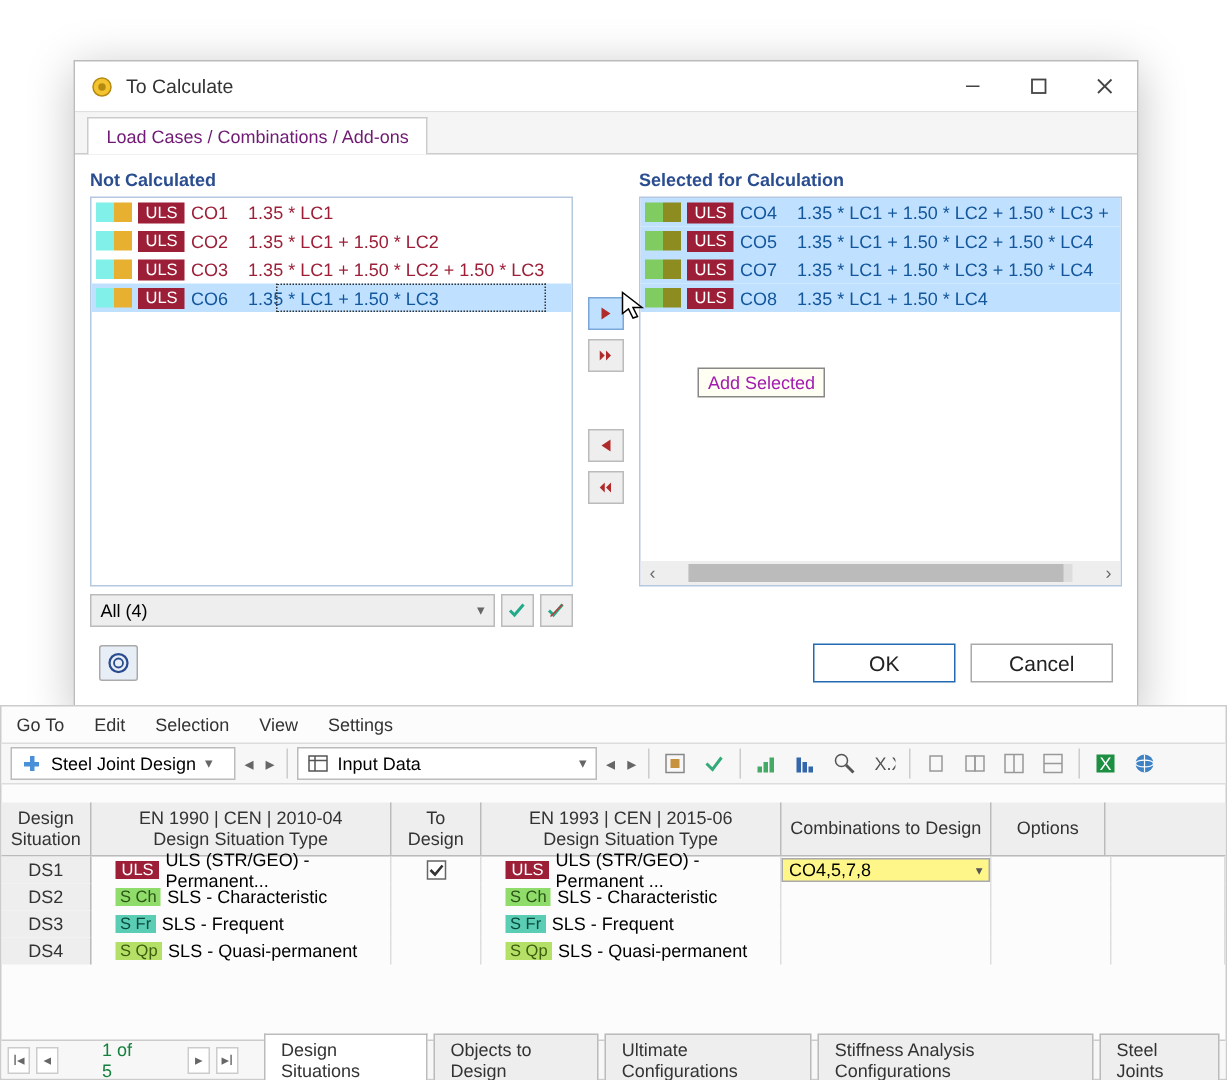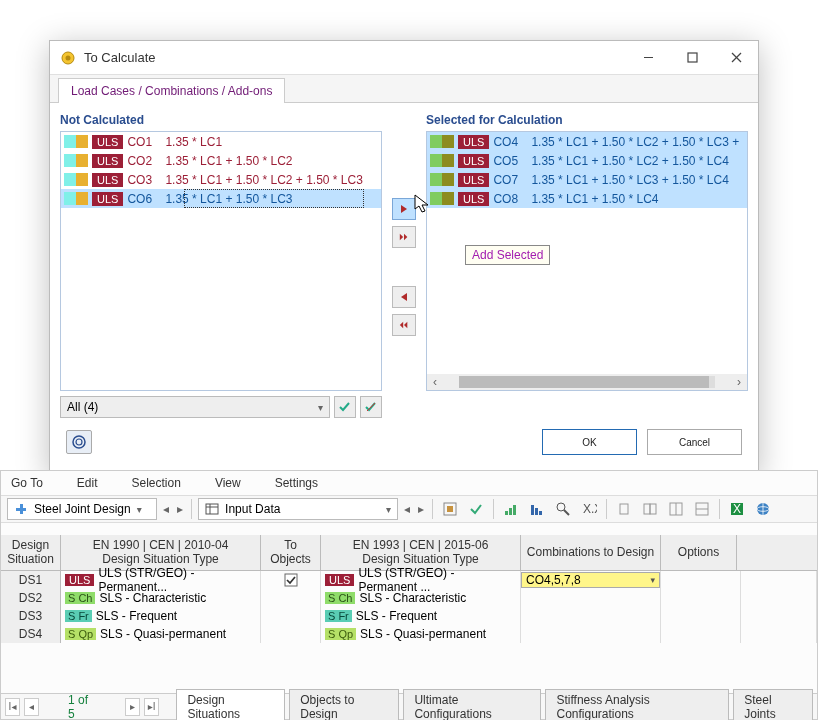--- a/index.html
+++ b/index.html
@@ -48,44 +48,44 @@
 
 .right-list-wrap { height:260px; border:1px solid #b5c8e0; background:#fff; overflow:hidden; position:relative; }
 .hscroll { position:absolute; bottom:0; left:0; right:0; height:16px; background:#eee; display:flex; align-items:center; }
 .hscroll .track { flex:1; background:#ddd; height:12px; margin:0 16px; position:relative;}
 .hscroll .thumb { position:absolute; left:0; width:250px; height:12px; background:#bbb; }
 .hscroll .ab { width:16px; text-align:center; color:#666; }
 
 .dlg-footer { display:flex; align-items:center; padding:10px 16px; gap:10px; }
 .help-btn { width:26px; height:24px; border:1px solid #aaa; background:#e8eef6; display:flex;align-items:center;justify-content:center; border-radius:2px;}
 .spacer { flex:1; }
-.btn { width:95px; height:26px; border:1px solid #236ab2; background:#fff; color:#222; font-size:10px; }
+.btn { width:95px; height:26px; border:1px solid #236ab2; background:#fff; color:#222; font-size:14px; }
 .btn.cancel { border-color:#aaa; }
 
 .cursor { position:absolute; left:414px; top:194px; pointer-events:none; z-index:5;}
 
 
 .back { position:absolute; top:470px; left:0; width:818px; height:250px; border:1px solid #ccc; background:#fcfcfc; }
 .back-title-bar { height:26px; display:flex; align-items:center; padding:0 8px; color:#777; background:#f0f0f0; }
 .back-title { flex:1; font-size:12px; }
 .back-close { width:18px;height:18px;background:#ccc;display:flex;align-items:center;justify-content:center;font-size:10px;color:#fff;}
-.menubar { height:24px; display:flex; align-items:center; gap:34px; padding:0 10px; color:#333; }
+.menubar { height:24px; display:flex; align-items:center; gap:20px; padding:0 10px; color:#333; }
 .toolbar { height:28px; display:flex; align-items:center; gap:4px; padding:0 6px; border-top:1px solid #ddd; border-bottom:1px solid #ddd; background:#f7f7f7;}
 .tb-dd { border:1px solid #bbb; background:#fff; height:22px; display:flex; align-items:center; padding:0 6px; gap:6px;}
 .tb-dd .dd-arrow{color:#666;font-size:10px;}
 .tb-sep { width:1px; height:20px; background:#ccc; margin:0 2px;}
 .tb-btn { width:22px;height:22px;display:flex;align-items:center;justify-content:center;border:1px solid transparent;}
 .tb-btn svg{width:16px;height:16px;}
 
 .grid { }
 .grid-head { display:flex; background:#eee; border-bottom:1px solid #bbb;margin-top:12px;}
 .gh { border-right:1px solid #bbb; display:flex;align-items:center;justify-content:center;text-align:center;font-size:11px;color:#333;padding:3px 4px;line-height:1.2;}
 .gw-ds{width:60px;} .gw-dst1{width:200px;} .gw-td{width:60px;} .gw-dst2{width:200px;} .gw-ctd{width:140px;} .gw-opt{width:80px;} .gw-cm{width:76px;}
 .grid-row { display:flex; height:18px; align-items:center; }
-.gc { border-right:1px solid #ddd; height:18px; display:flex; align-items:center; padding:0 4px; font-size:12px;}
+.gc { border-right:1px solid #ddd; height:18px; display:flex; align-items:center; padding:0 16px; font-size:12px;}
 .gc.ds { background:#eee; justify-content:center; font-weight:normal; color:#333; border-right:1px solid #bbb;}
 .badge-uls { background:#9c1f37;color:#fff;padding:0 4px;font-size:11px;margin-right:4px;}
 .badge-sch { background:#8fdc6a;color:#2b5217;padding:0 3px;font-size:11px;margin-right:4px;}
 .badge-sfr { background:#5acdb4;color:#084a3b;padding:0 3px;font-size:11px;margin-right:4px;}
 .badge-sqp { background:#b5e067;color:#3c5c0e;padding:0 3px;font-size:11px;margin-right:4px;}
 .ctd-cell { background:#fff68a; width:100%; display:flex; align-items:center; justify-content:space-between; padding:0 4px; height:16px; border:1px solid #aaa;}
 
 .bottom-tabs { position:absolute; bottom:0; left:0; right:0; height:26px; display:flex; align-items:center; border-top:1px solid #ccc; background:#f7f7f7; padding:0 4px; gap:4px;}
 .nav-btn{width:16px;height:18px;display:flex;align-items:center;justify-content:center;color:#666;border:1px solid #ccc;background:#fff;font-size:10px;}
 .page-ind{margin:0 25px;color:#15803d;}
@@ -382,21 +382,21 @@
       <div class="gh gw-ds">
           <span style="white-space:pre-line">Design
 Situation</span>
         </div>
       <div class="gh gw-dst1" style="flex-direction:column">
         <span>EN 1990 | CEN | 2010-04</span>
         <span>Design Situation Type</span>
       </div>
       <div class="gh gw-td">
           <span style="white-space:pre-line">To
-Objects</span>
+Design</span>
         </div>
       <div class="gh gw-dst2" style="flex-direction:column">
         <span>EN 1993 | CEN | 2015-06</span>
         <span>Design Situation Type</span>
       </div>
       <div class="gh gw-ctd">
           <span>Combinations to Design</span>
         </div>
       <div class="gh gw-cm">
           <span>Options</span>

